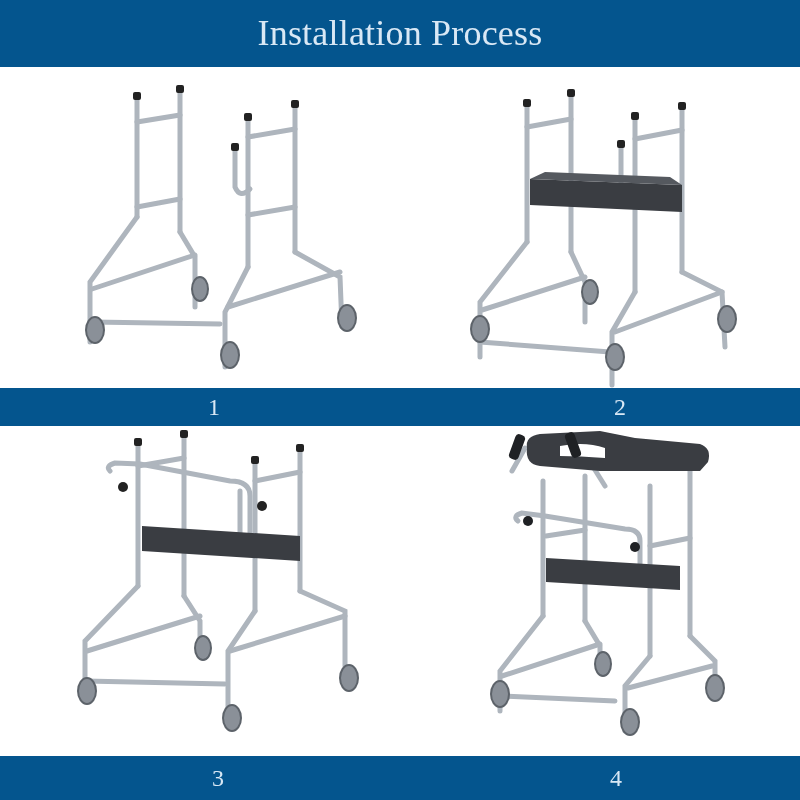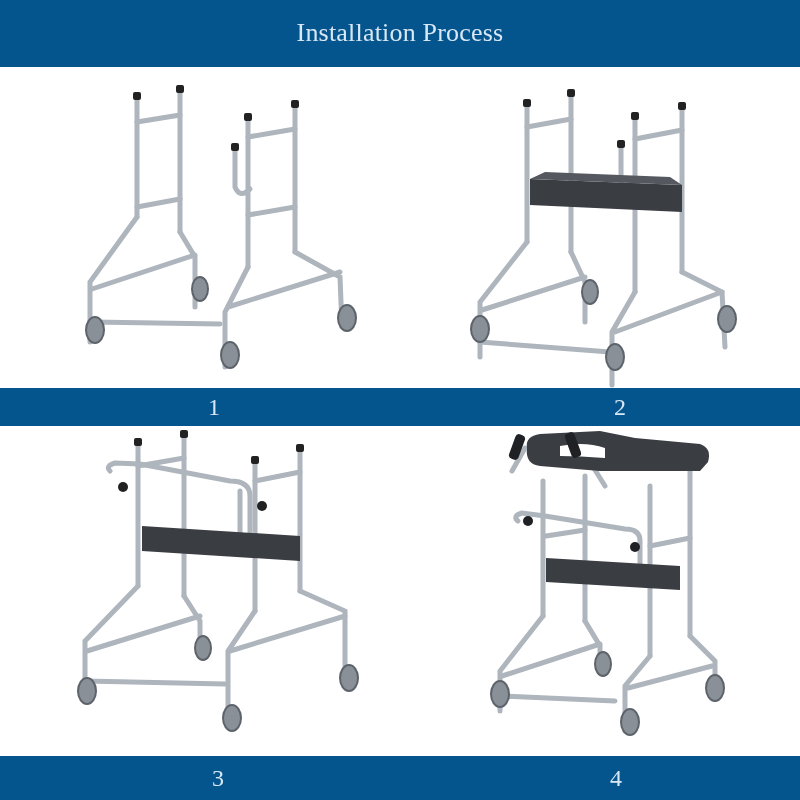--- a/index.html
+++ b/index.html
@@ -1,19 +1,19 @@
 <!DOCTYPE html>
 <html><head>
 <meta charset="utf-8">
 <style>
   html,body{margin:0;padding:0;}
   body{width:800px;height:800px;background:#fff;position:relative;overflow:hidden;font-family:"Liberation Serif","DejaVu Serif",serif;}
   .band{position:absolute;left:0;width:800px;background:#04558e;color:#d9e8f5;}
   .header{top:0;height:67px;display:flex;align-items:center;justify-content:center;}
-  .header .title{font-size:26px;letter-spacing:0.2px;margin-top:-2px;}
+  .header .title{font-size:36px;letter-spacing:0.2px;margin-top:-2px;}
   .steps-top{top:388px;height:38px;}
   .steps-bottom{top:756px;height:44px;}
   .lbl{position:absolute;font-size:24px;top:50%;transform:translate(-50%,-50%);}
   .panel{position:absolute;background:#fff;}
   .p1{left:0;top:67px;width:400px;height:321px;}
   .p2{left:400px;top:67px;width:400px;height:321px;}
   .p3{left:0;top:426px;width:400px;height:330px;}
   .p4{left:400px;top:426px;width:400px;height:330px;}
   svg{position:absolute;left:0;top:0;}
 </style>

